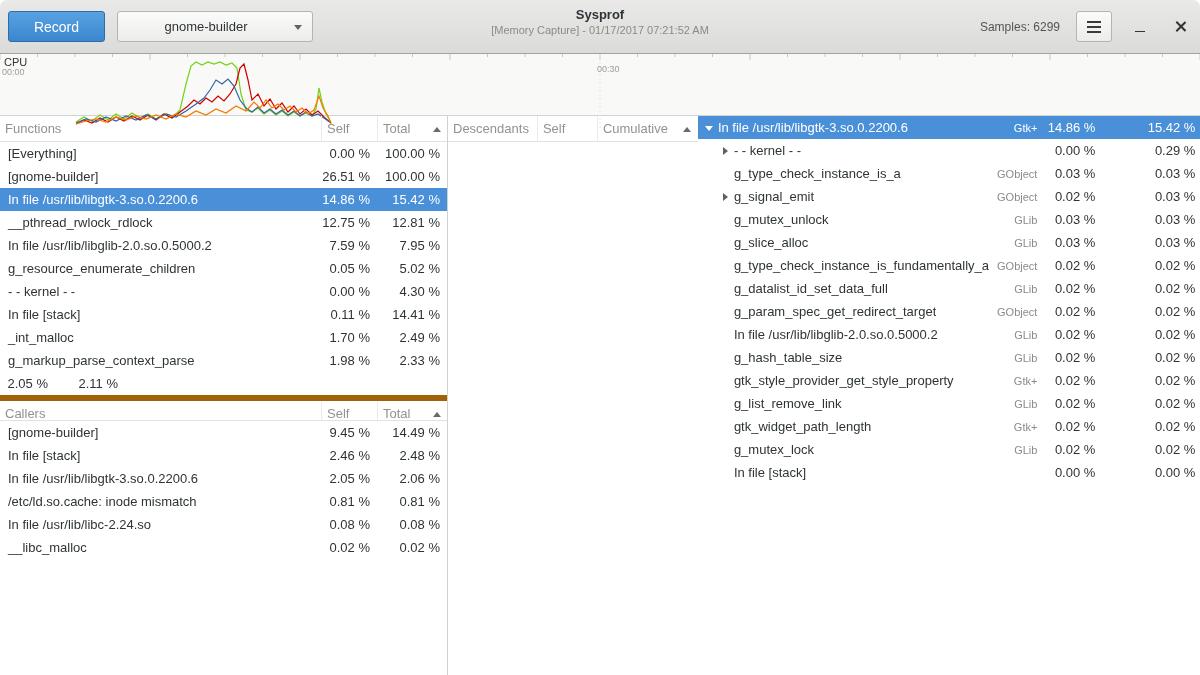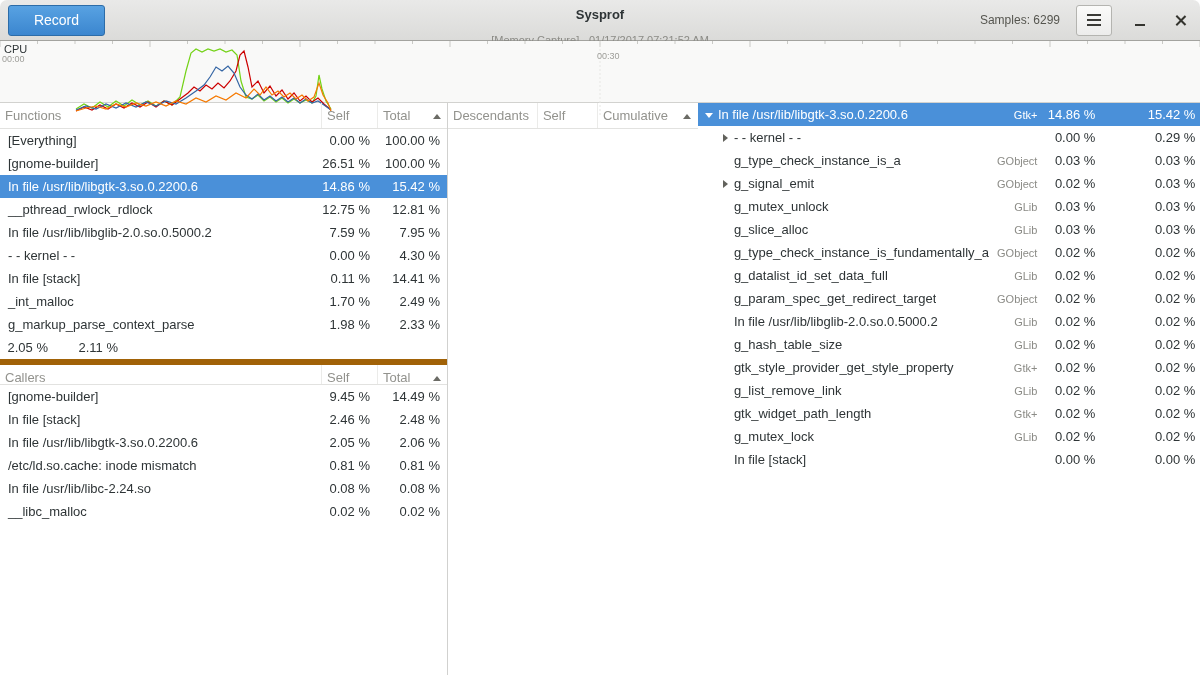--- a/index.html
+++ b/index.html
@@ -6,21 +6,21 @@
   html,body { background:#ffffff; }
   body {
     width: 1200px; height: 675px;
     font-family: "Liberation Sans", sans-serif;
     font-size: 13px; color: #2e3436; overflow: hidden;
   }
   .app { width: 1200px; height: 675px; display: flex; flex-direction: column; }
 
   
   .headerbar {
-    height: 41px; flex: none;
+    height: 54px; flex: none;
     background: linear-gradient(#e9e9e8, #dbdbd9);
     border-bottom: 1px solid #a3a39f;
     border-radius: 7px 7px 0 0;
     display: flex; align-items: center; padding: 0 8px; position: relative;
   }
   .btn {
     height: 31px; border-radius: 3px; border: 1px solid #b4b4b0;
     background: linear-gradient(#fbfbfa, #ececeb);
     font-family: inherit; font-size: 13px; color: #2e3436; cursor: default;
   }
@@ -35,21 +35,21 @@
   .caret-down {
     position: absolute; right: 10px; top: 13px; width: 0; height: 0;
     border-left: 4px solid transparent; border-right: 4px solid transparent;
     border-top: 5px solid #62625e;
   }
   .titles {
     position: absolute; left: 50%; top: 7px; transform: translateX(-50%);
     text-align: center; white-space: nowrap;
   }
   .title { font-weight: bold; font-size: 13px; color: #2e3436; }
-  .subtitle { font-size: 11px; color: #8b8b86; margin-top: 12px; }
+  .subtitle { font-size: 11px; color: #8b8b86; margin-top: 2px; }
   .right-group { margin-left: auto; display: flex; align-items: center; gap: 16px; }
   .samples { color: #55554f; font-size: 12px; }
   .btn.menu-btn { width: 36px; height: 31px; display: flex; align-items: center; justify-content: center; }
   .hamburger { display: inline-flex; flex-direction: column; gap: 3px; }
   .hamburger i { display: block; width: 14px; height: 2px; background: #3a3a36; }
   .winbtn { background: transparent; border: none; width: 24px; height: 31px;
     display: flex; align-items: center; justify-content: center; cursor: default; }
   .minbar { display: block; width: 10px; height: 1.5px; background: #34342f; margin-top: 10px; }
   .xicon { position: relative; width: 13px; height: 13px; display: block; }
   .xicon::before, .xicon::after {
@@ -121,20 +121,24 @@
   .category { margin-left: auto; padding-right: 6px; padding-left: 8px; color: #8b8b86; font-size: 11px; flex: none; }
   .trow.selected .category { color: #ffffff; }
 </style>
 </head>
 <body>
 
 <div class="app">
 
   <header class="headerbar">
     <button class="btn record">Record</button>
+    <button class="btn process">
+      <span>gnome-builder</span>
+      <span class="caret-down"></span>
+    </button>
     <div class="titles">
       <div class="title">Sysprof</div>
       <div class="subtitle">[Memory Capture] - 01/17/2017 07:21:52 AM</div>
     </div>
     <div class="right-group">
       <span class="samples">Samples: 6299</span>
       <button class="btn menu-btn">
         <span class="hamburger">
             <i></i>
             <i></i>
@@ -227,20 +231,25 @@
             <div class="cell col-name">__pthread_rwlock_rdlock</div>
             <div class="cell col-self num">12.75 %</div>
             <div class="cell col-total num">12.81 %</div>
           </div>
           <div class="trow">
             <div class="cell col-name">In file /usr/lib/libglib-2.0.so.0.5000.2</div>
             <div class="cell col-self num">7.59 %</div>
             <div class="cell col-total num">7.95 %</div>
           </div>
           <div class="trow">
+            <div class="cell col-name">g_resource_enumerate_children</div>
+            <div class="cell col-self num">0.05 %</div>
+            <div class="cell col-total num">5.02 %</div>
+          </div>
+          <div class="trow">
             <div class="cell col-name">- - kernel - -</div>
             <div class="cell col-self num">0.00 %</div>
             <div class="cell col-total num">4.30 %</div>
           </div>
           <div class="trow">
             <div class="cell col-name">In file [stack]</div>
             <div class="cell col-self num">0.11 %</div>
             <div class="cell col-total num">14.41 %</div>
           </div>
           <div class="trow">

